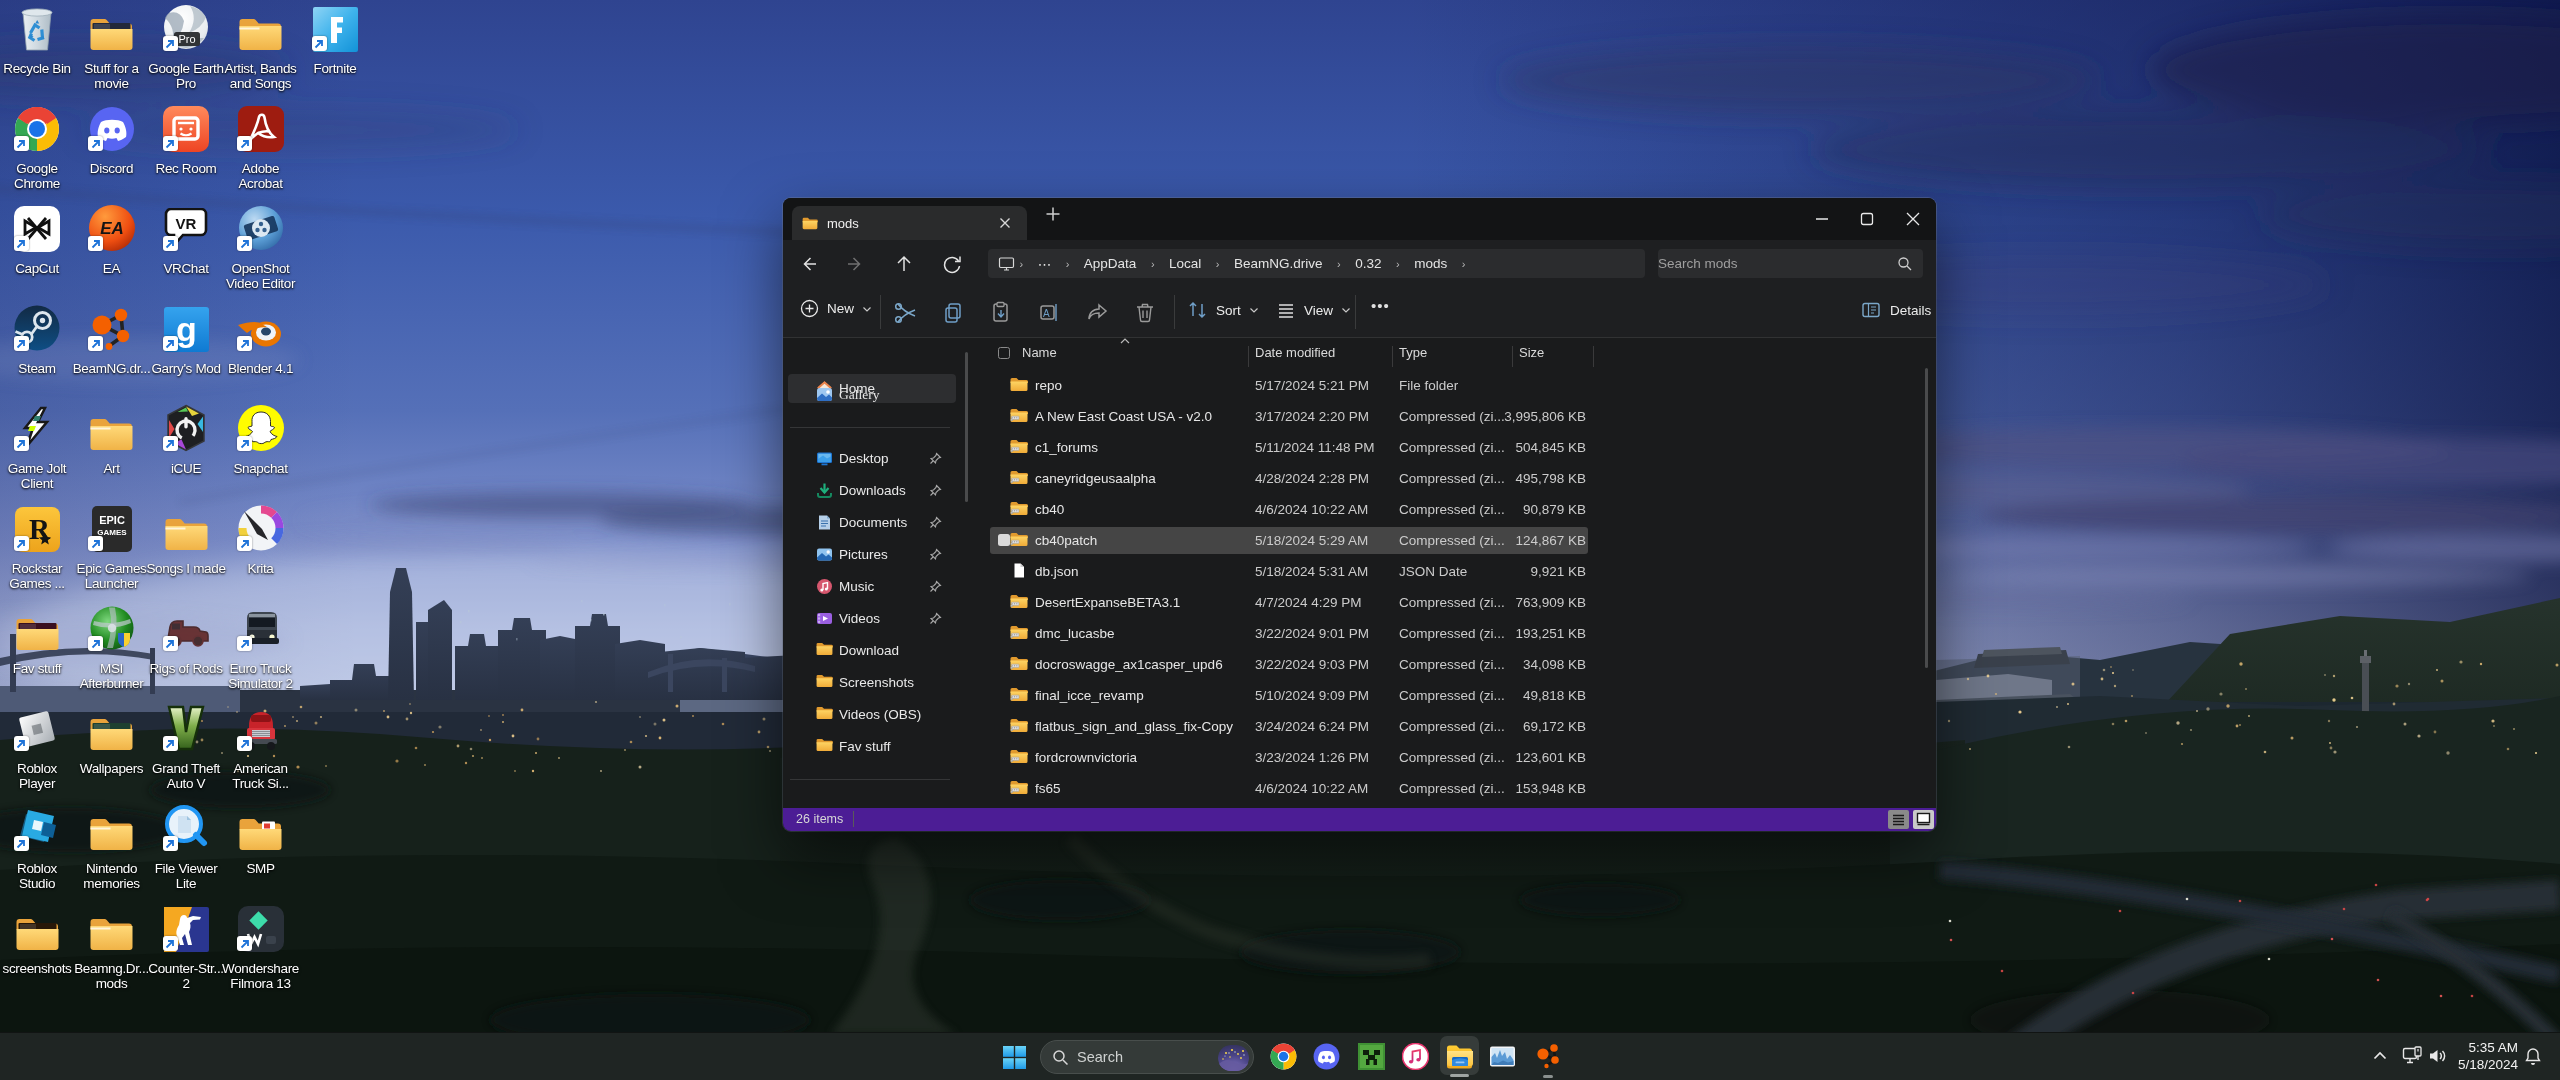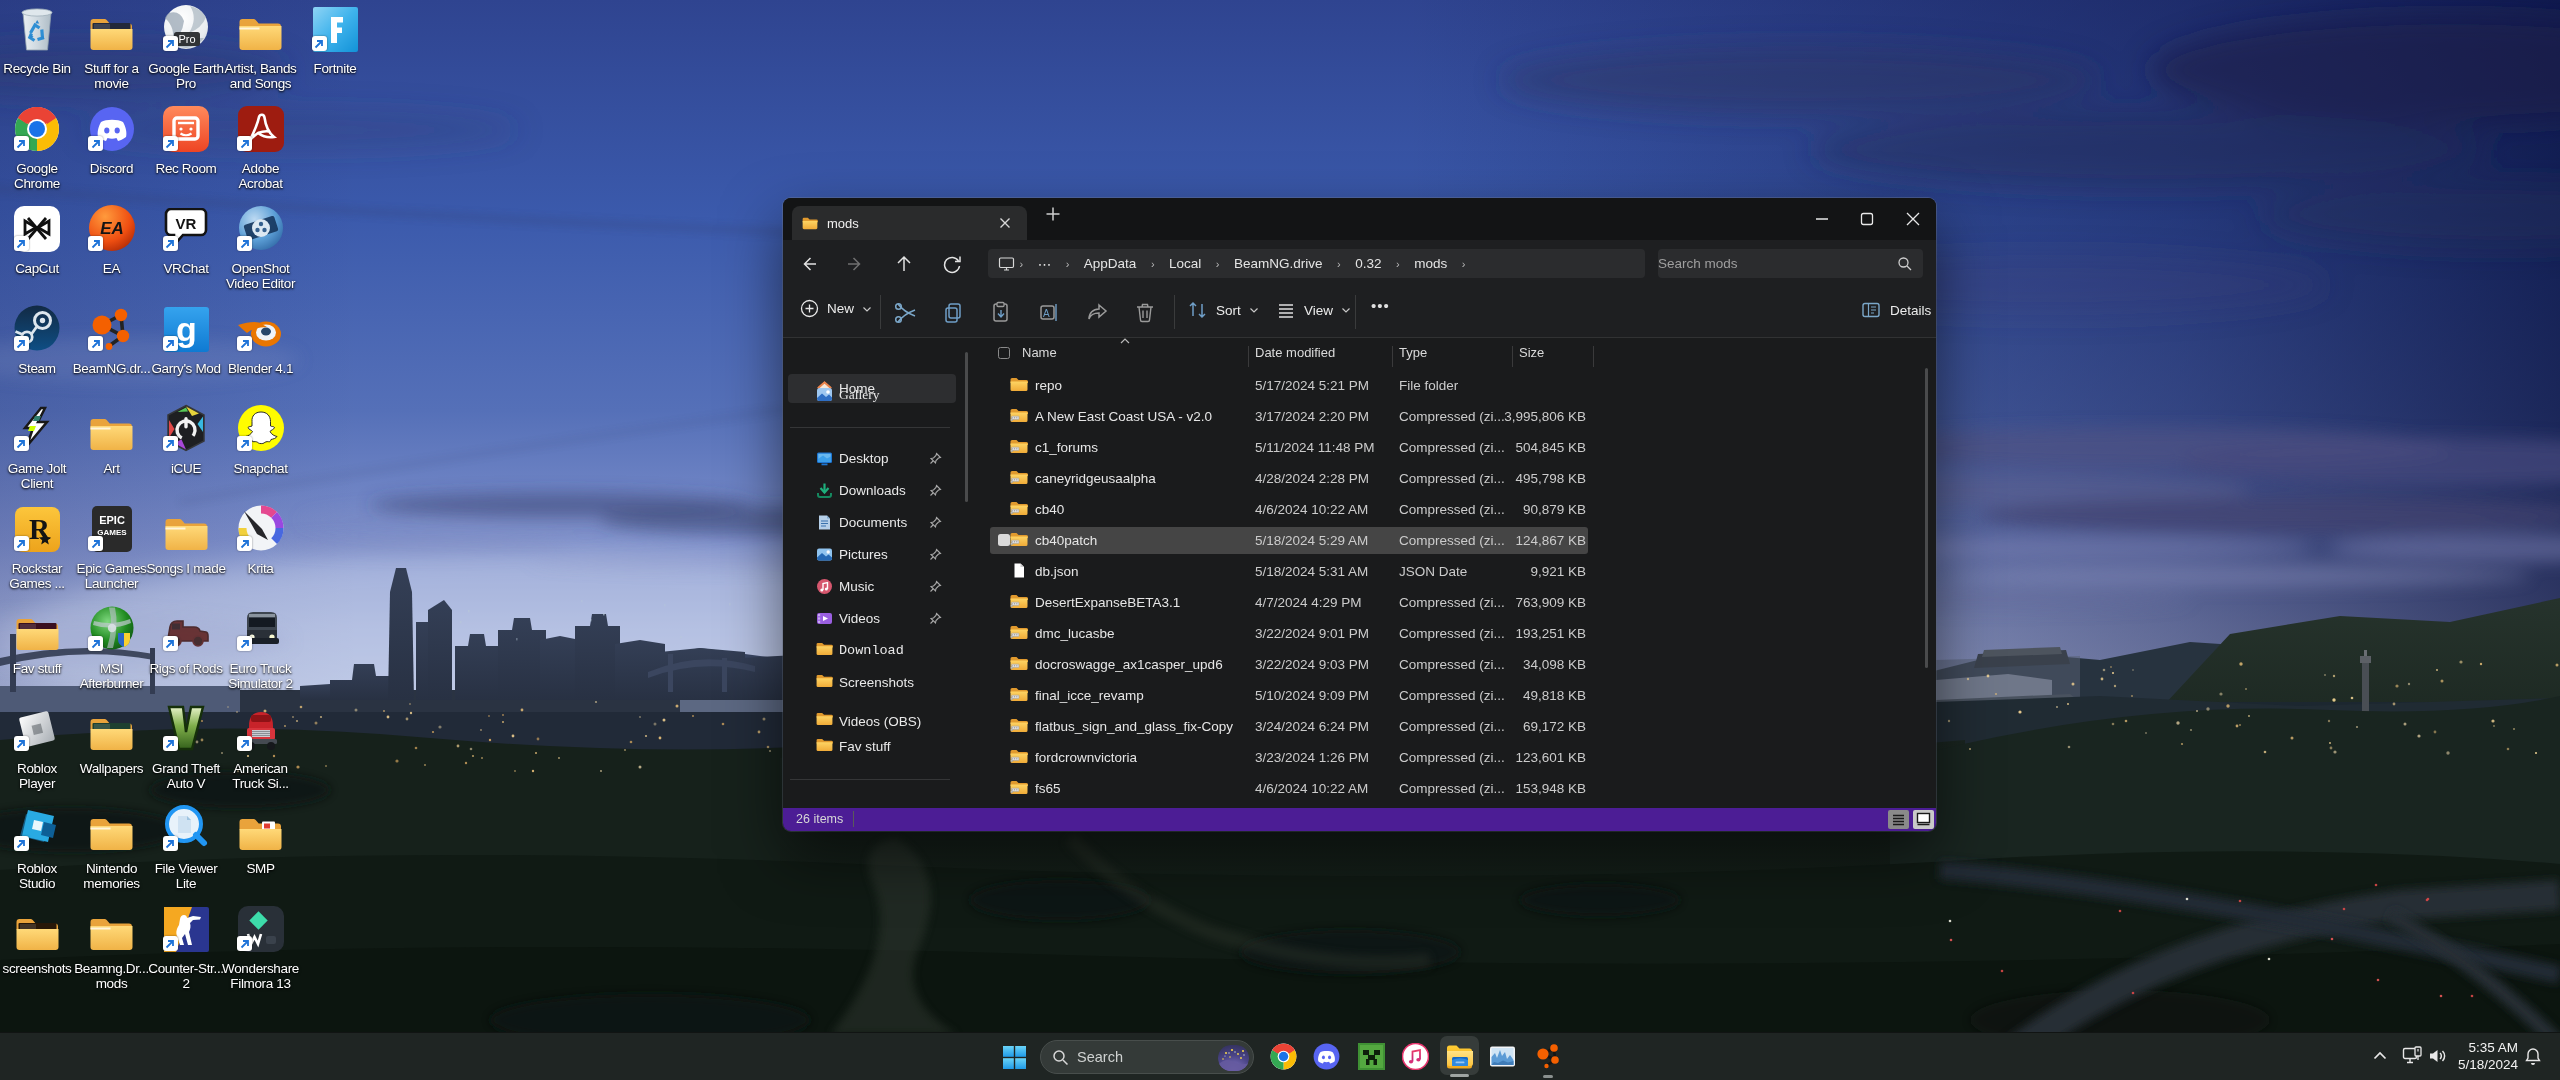--- a/index.html
+++ b/index.html
@@ -1335,21 +1335,21 @@
               <rect x="2" y="7.4" width="2.2" height="2.2" fill="#c9a8f0"></rect>
               <rect x="2" y="10.8" width="2.2" height="2.2" fill="#c9a8f0"></rect>
               <path d="M7,6 L12,8.5 L7,11 Z" fill="#fff"></path>
             </svg></span>
           <span>Videos</span>
           <span class="pin"><svg width="13" height="13" viewBox="0 0 13 13">
               <path d="M7.5,1.5 L11.5,5.5 L9.5,6 L7,8.5 L6.5,11 L2,6.5 L4.5,6 L7,3.5 Z" fill="none" stroke="#a8a8a8" stroke-width="1.1"></path>
               <path d="M4,9 L1.5,11.5" stroke="#a8a8a8" stroke-width="1.1"></path>
             </svg></span>
         </div>
-        <div class="srow" style="top:298.0px;font-family:Liberation Mono, monospace;">
+        <div class="srow" style="top:298.0px;">
           <span class="sic"><svg width="17" height="14" viewBox="0 0 18 15">
               <defs>
                 <linearGradient id="sf2" x1="0" y1="0" x2="0" y2="1">
                   <stop offset="0" stop-color="#fed463"></stop>
                   <stop offset="1" stop-color="#f0ab38"></stop>
                 </linearGradient>
               </defs>
               <path d="M0.5,2.5 a1.5,1.5 0 0 1 1.5,-1.5 h4.5 l2,2 h8 a1.5,1.5 0 0 1 1.5,1.5 v1.5 h-17.5 Z" fill="#e19a2e"></path>
               <path d="M0.5,4.5 h17 v8 a1.5,1.5 0 0 1 -1.5,1.5 h-14 a1.5,1.5 0 0 1 -1.5,-1.5 Z" fill="url(#sf2)"></path>
             </svg></span>
@@ -1361,21 +1361,21 @@
                 <linearGradient id="sf3" x1="0" y1="0" x2="0" y2="1">
                   <stop offset="0" stop-color="#fed463"></stop>
                   <stop offset="1" stop-color="#f0ab38"></stop>
                 </linearGradient>
               </defs>
               <path d="M0.5,2.5 a1.5,1.5 0 0 1 1.5,-1.5 h4.5 l2,2 h8 a1.5,1.5 0 0 1 1.5,1.5 v1.5 h-17.5 Z" fill="#e19a2e"></path>
               <path d="M0.5,4.5 h17 v8 a1.5,1.5 0 0 1 -1.5,1.5 h-14 a1.5,1.5 0 0 1 -1.5,-1.5 Z" fill="url(#sf3)"></path>
             </svg></span>
           <span>Screenshots</span>
         </div>
-        <div class="srow" style="top:362.0px;align-items:flex-end;">
+        <div class="srow" style="top:362.0px;">
           <span class="sic"><svg width="17" height="14" viewBox="0 0 18 15">
               <defs>
                 <linearGradient id="sf4" x1="0" y1="0" x2="0" y2="1">
                   <stop offset="0" stop-color="#fed463"></stop>
                   <stop offset="1" stop-color="#f0ab38"></stop>
                 </linearGradient>
               </defs>
               <path d="M0.5,2.5 a1.5,1.5 0 0 1 1.5,-1.5 h4.5 l2,2 h8 a1.5,1.5 0 0 1 1.5,1.5 v1.5 h-17.5 Z" fill="#e19a2e"></path>
               <path d="M0.5,4.5 h17 v8 a1.5,1.5 0 0 1 -1.5,1.5 h-14 a1.5,1.5 0 0 1 -1.5,-1.5 Z" fill="url(#sf4)"></path>
             </svg></span>

